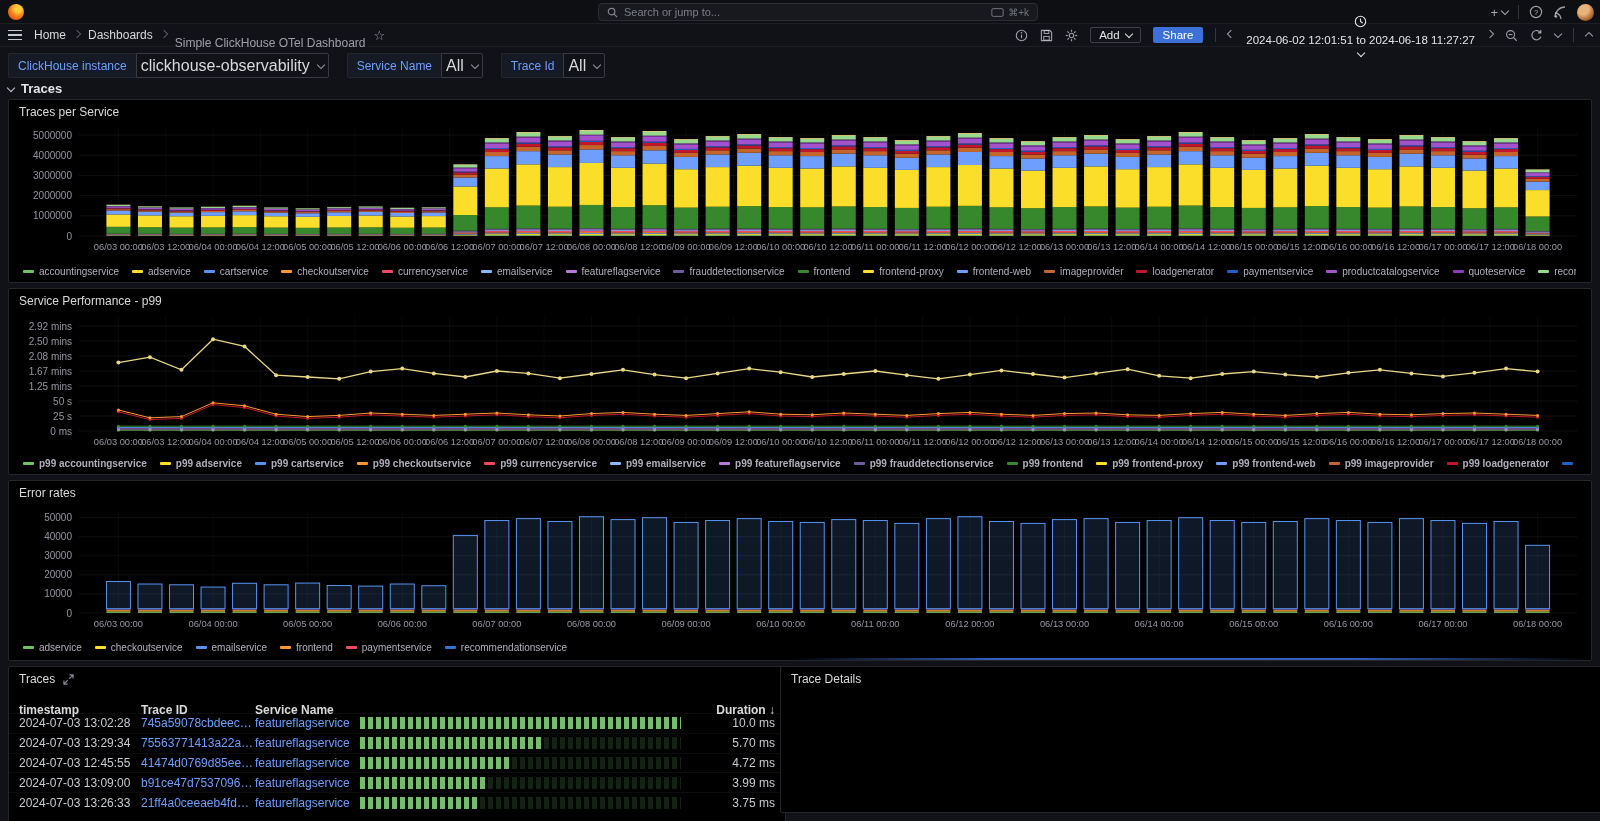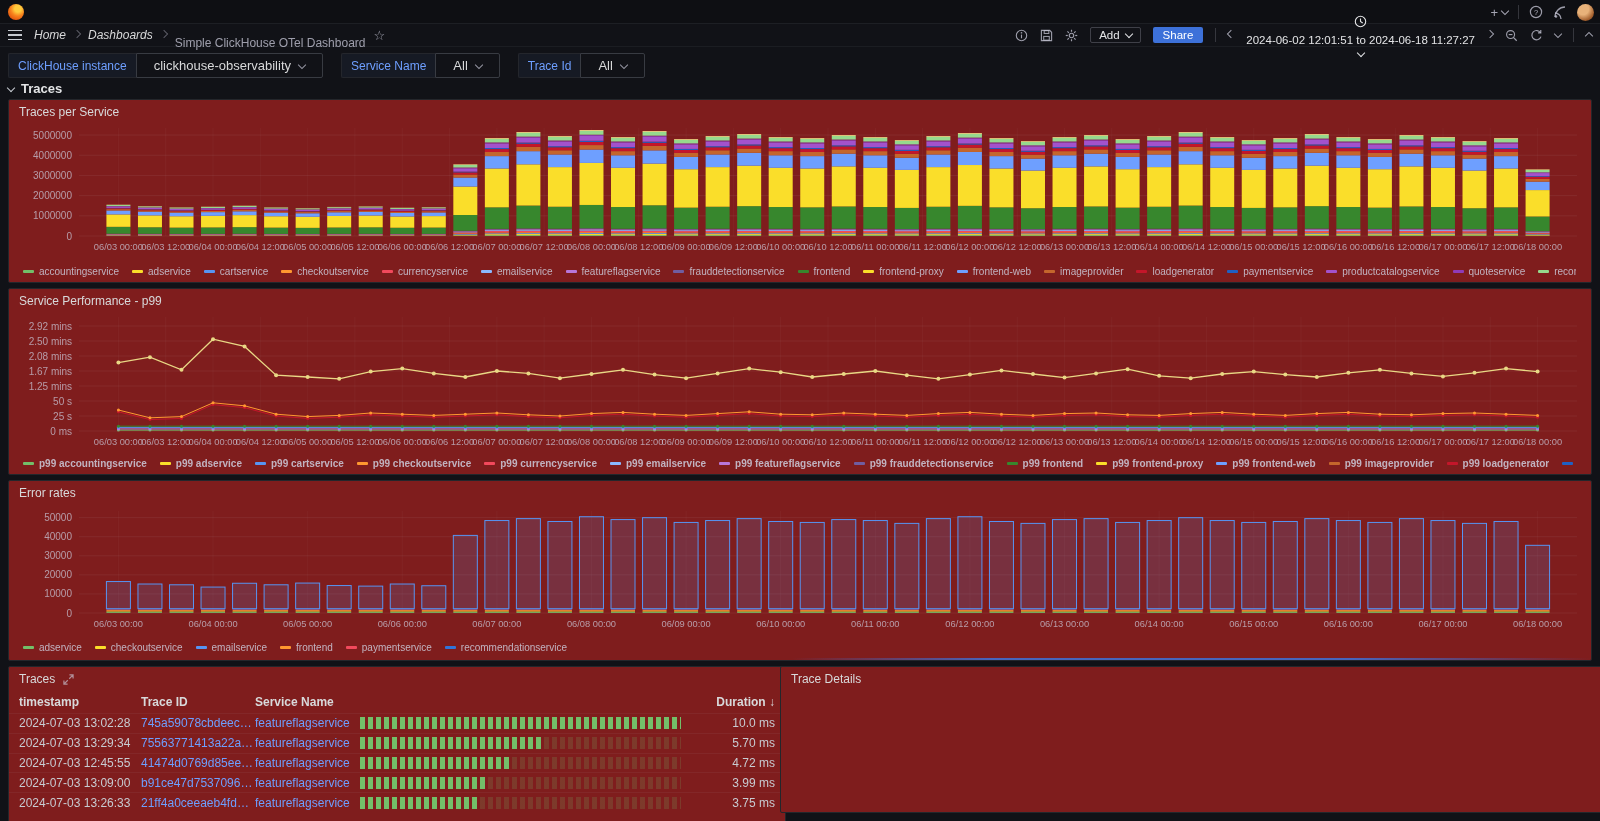--- a/index.html
+++ b/index.html
@@ -25,77 +25,90 @@
   .nav-right { position:absolute; right:6px; top:0; height:24px; display:flex; align-items:center; gap:10px; }
   .plus-btn { display:flex; align-items:center; gap:4px; color:rgba(204,204,220,.8); font-size:13px; }
   .avatar { width:17px; height:17px; border-radius:50%; background:radial-gradient(circle at 35% 30%, #e8b27a 0 35%, #a5612f 70%, #5d3217 100%); }
 
   
   .toolbar { position:absolute; left:0; top:24px; width:1600px; height:23px; background:#111217; border-bottom:1px solid #1b1d22; display:flex; align-items:center; padding:0 8px; }
   .hamburger { width:14px; display:flex; flex-direction:column; gap:3px; margin-right:12px; cursor:pointer; }
   .hamburger i { height:1.6px; background:#c7cbd1; display:block; }
   .crumbs { display:flex; align-items:center; gap:8px; font-size:12px; }
   .crumbs .sep { color:rgba(204,204,220,.4); }
-  .crumbs .link { color:#d8d9da; font-weight:500; cursor:pointer;font-style:italic; }
+  .crumbs .link { color:#d8d9da; font-weight:500; cursor:pointer; }
   .crumbs .current { color:rgba(204,204,220,.75);margin-top:16px; }
   .tb-right { margin-left:auto; display:flex; align-items:center; gap:12px; }
   .btn-outline { display:flex; align-items:center; gap:6px; border:1px solid rgba(204,204,220,.25); border-radius:2px; padding:1px 8px; font-size:11.5px; color:#e3e4e6; cursor:pointer; }
   .btn-primary { background:#3d71d9; color:#fff; border-radius:2px; padding:2px 10px; font-size:11.5px; font-weight:500; cursor:pointer; }
   .timerange { display:flex; align-items:center; gap:6px; font-size:11.5px; color:#e3e4e6; cursor:pointer;flex-direction:column; }
 
   
   .vars { position:absolute; left:8px; top:53px; display:flex; gap:18px; height:25px; }
   .chip { display:flex; height:25px; }
   .chip-label { background:#161a24; border:1px solid #24262c; border-right:none; border-radius:2px 0 0 2px; color:#6e9fff; font-size:12px; font-weight:500; display:flex; align-items:center; padding:0 9px; cursor:pointer; }
-  .chip-value { background:#111217; border:1px solid #383b42; border-radius:0 2px 2px 0; color:#d8d9da; font-size:13px; font-weight:500; display:flex; align-items:center; gap:8px; padding:0 17px; cursor:pointer; }
+  .chip-value { background:#111217; border:1px solid #383b42; border-radius:0 2px 2px 0; color:#d8d9da; font-size:16px; font-weight:500; display:flex; align-items:center; gap:8px; padding:0 4px; cursor:pointer; }
   .chip-value .chev { color:rgba(204,204,220,.7); }
 
   
   .section-header { position:absolute; left:8px; top:81px; display:flex; align-items:center; gap:7px; font-size:13px; font-weight:700; color:#e3e4e6; cursor:pointer; }
   .section-header .chev { color:#c7cbd1; }
 
   
-  .panel { position:absolute; background:#7f1d1d; border:1px solid #24262b; border-radius:2px; }
+  .panel { position:absolute; background:#000000; border:1px solid #24262b; border-radius:2px; }
   .panel-title { position:absolute; left:10px; top:5px; font-size:12px; font-weight:500; color:#d8d9da; }
   .chart-svg { position:absolute; left:8px; top:22px; display:block; }
   .legend { position:absolute; left:14px; right:15px; display:flex; align-items:center; gap:13px; overflow:hidden; white-space:nowrap; font-size:10px; color:rgba(204,204,220,.85); }
   .legend .li { display:inline-flex; align-items:center; gap:5px; cursor:pointer; flex:0 0 auto; }
   .legend .dash { width:11px; height:3px; border-radius:1px; display:inline-block; }
 
   #p1 { left:8px; top:99px;  width:1584px; height:184px; }
   #p2 { left:8px; top:288px; width:1584px; height:187px; }
   #p3 { left:8px; top:480px; width:1584px; height:181px; }
   #p4 { left:8px; top:666px; width:778px;  height:160px; }
   #p5 { left:780px; top:666px; width:945px; height:147px; }
   #leg1 { bottom:4px; height:14px; }
   #leg2 { bottom:4px; height:14px;font-weight:bold; }
   #leg3 { bottom:6px; height:14px; }
 
   
   .tbl-head-row, .tbl-row { display:grid; grid-template-columns:122px 114px 105px 1fr 84px; align-items:center; padding:0 10px; }
-  .tbl-head-row { position:absolute; left:0; right:0; top:24px; height:22px; font-weight:700; color:#d8d9da; font-size:12px; }
+  .tbl-head-row { position:absolute; left:0; right:0; top:32px; height:22px; font-weight:700; color:#d8d9da; font-size:12px; }
   .tbl-body { position:absolute; left:0; right:0; top:46px; }
   .tbl-row { height:19.8px; border-top:1px solid rgba(204,204,220,.06); font-size:12px; color:#c7cbd1; }
   .tbl-link { color:#6e9fff; overflow:hidden; text-overflow:ellipsis; white-space:nowrap; cursor:pointer; }
   .dur { text-align:right; }
   .gauge { position:relative; height:12px; margin-right:10px;
     background:repeating-linear-gradient(90deg, rgba(115,191,105,.18) 0 5px, rgba(0,0,0,0) 5px 8px); }
   .gauge-fill { position:absolute; left:0; top:0; bottom:0;
     background:repeating-linear-gradient(90deg, #73bf69 0 5px, rgba(0,0,0,0) 5px 8px); }
   .expand-ic { margin-left:8px; color:rgba(204,204,220,.65); }
   .p4-title { display:flex; align-items:center; }
 
   .glow { position:absolute; left:792px; top:658px; width:800px; height:2px;
     background:linear-gradient(90deg, rgba(61,113,217,0), rgba(61,113,217,.85) 25%, rgba(61,113,217,.85) 70%, rgba(61,113,217,0)); }
 </style>
 </head>
 <body>
 
 <header class="topnav">
   <div class="logo"></div>
+  <div class="searchbox">
+    <svg width="11" height="11" viewBox="0 0 12 12">
+        <circle cx="5" cy="5" r="3.6" fill="none" stroke="rgba(204,204,220,.6)" stroke-width="1.3"></circle>
+        <line x1="8" y1="8" x2="11" y2="11" stroke="rgba(204,204,220,.6)" stroke-width="1.3"></line>
+      </svg>
+    <span>Search or jump to...</span>
+    <span class="kbd">
+      <svg width="13" height="9" viewBox="0 0 14 10">
+          <rect x="0.7" y="0.7" width="12.6" height="8.6" rx="1.5" fill="none" stroke="rgba(204,204,220,.5)" stroke-width="1.1"></rect>
+        </svg>
+      <span>⌘+k</span>
+    </span>
+  </div>
   <div class="nav-right">
     <span class="plus-btn icon-btn">+<span class="chev"></span></span>
     <span class="divider"></span>
     <svg class="icon-btn" width="14" height="14" viewBox="0 0 14 14">
         <circle cx="7" cy="7" r="5.6" fill="none" stroke="rgba(204,204,220,.75)" stroke-width="1.2"></circle>
         <text x="7" y="9.8" text-anchor="middle" font-size="7.5" fill="rgba(204,204,220,.85)" font-family="Liberation Sans">?</text>
       </svg>
     <svg class="icon-btn" width="14" height="14" viewBox="0 0 14 14">
         <path d="M2 12 a10 10 0 0 1 10-10" fill="none" stroke="rgba(204,204,220,.75)" stroke-width="1.3"></path>
         <path d="M2 8 a6 6 0 0 1 6 6" fill="none" stroke="rgba(204,204,220,.75)" stroke-width="1.3"></path>

